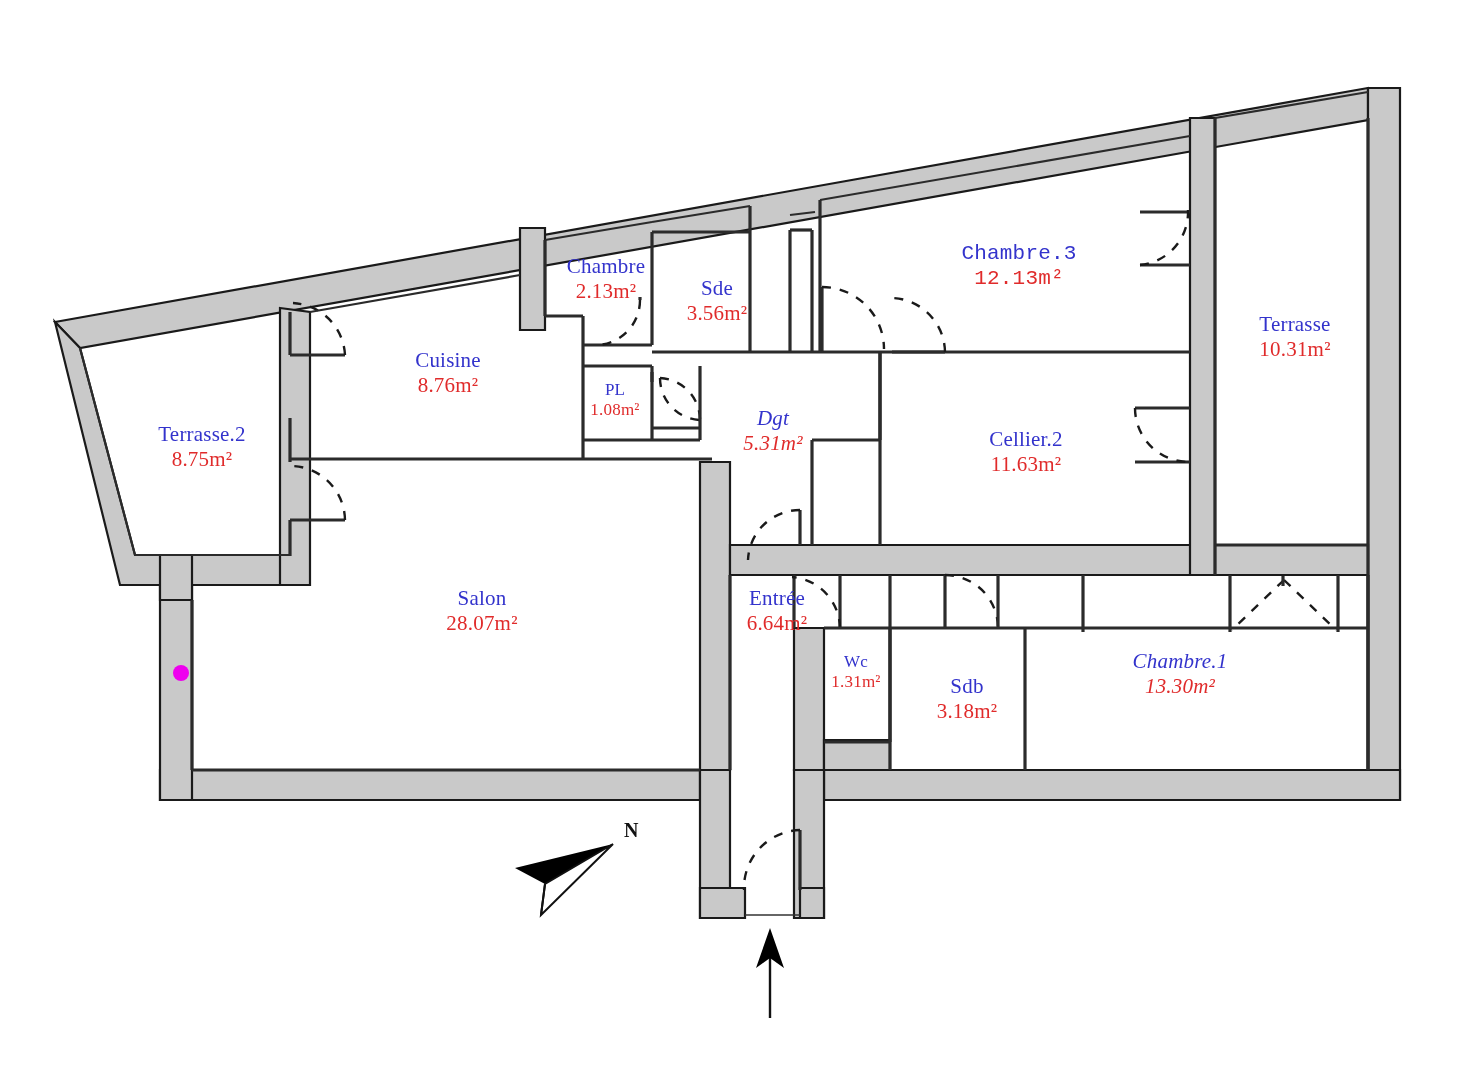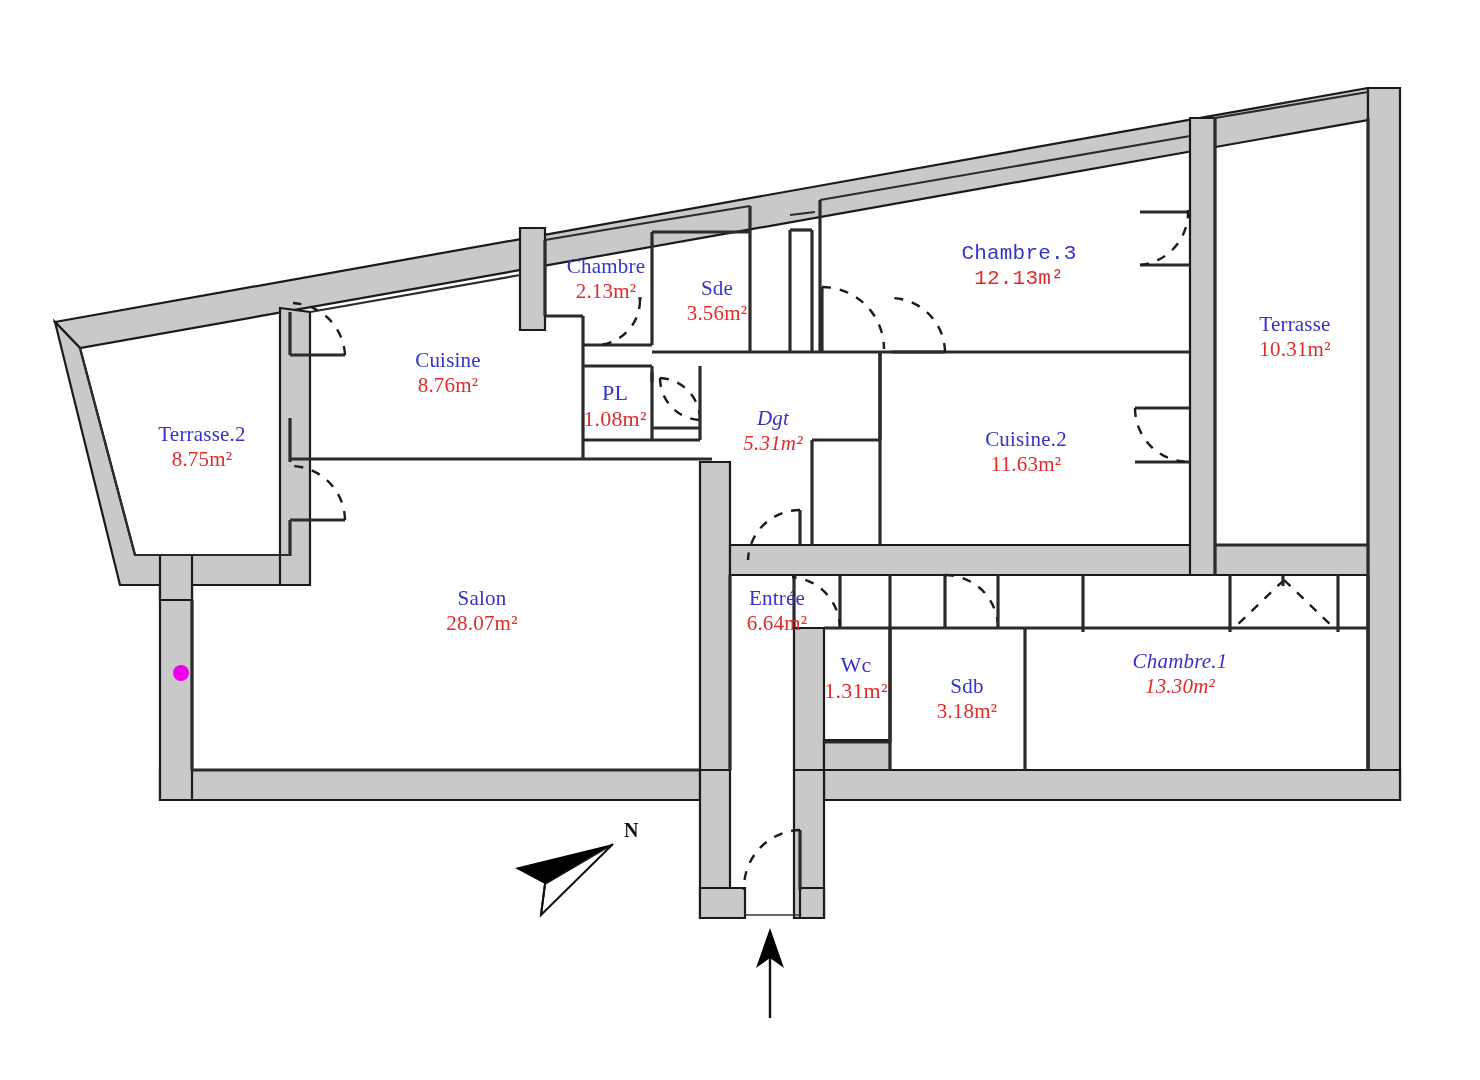--- a/index.html
+++ b/index.html
@@ -5,21 +5,21 @@
 <style>
   html,body{margin:0;padding:0;background:#ffffff;}
   body{width:1480px;height:1080px;overflow:hidden;
        font-family:"Liberation Serif","DejaVu Serif",serif;}
   #plan-root{position:relative;width:1480px;height:1080px;background:#fff;}
   svg#floorplan{position:absolute;left:0;top:0;width:1480px;height:1080px;display:block;}
   .room-label{position:absolute;text-align:center;line-height:1.18;
               white-space:nowrap;pointer-events:none;}
   .room-name{display:block;color:#3333cc;font-size:21px;letter-spacing:.2px;}
   .room-area{display:block;color:#e02b2b;font-size:21px;letter-spacing:.2px;}
-  .room-label.sm .room-name,.room-label.sm .room-area{font-size:22px;}
+  .room-label.sm .room-name,.room-label.sm .room-area{font-size:17px;}
   .compass-n{position:absolute;color:#111;font-size:20px;font-weight:bold;}
 </style>
 </head>
 <body>
 
 <div id="plan-root">
 
   <svg id="floorplan" viewBox="0 0 1480 1080">
     <defs>
       <style>
@@ -265,21 +265,21 @@
       <span class="room-name">Sdb</span>
       <span class="room-area">3.18m²</span>
     </div>
 
     <div class="room-label" style="left:929px;top:242px;width:180px;font-family:Liberation Mono, monospace;">
       <span class="room-name">Chambre.3</span>
       <span class="room-area">12.13m²</span>
     </div>
 
     <div class="room-label" style="left:936px;top:427px;width:180px;">
-      <span class="room-name">Cuisine.2</span>
+      <span class="room-name">Cellier.2</span>
       <span class="room-area">11.63m²</span>
     </div>
 
     <div class="room-label" style="left:1090px;top:649px;width:180px;font-style:italic;">
       <span class="room-name">Chambre.1</span>
       <span class="room-area">13.30m²</span>
     </div>
 
     <div class="room-label" style="left:1215px;top:312px;width:160px;">
       <span class="room-name">Terrasse</span>

